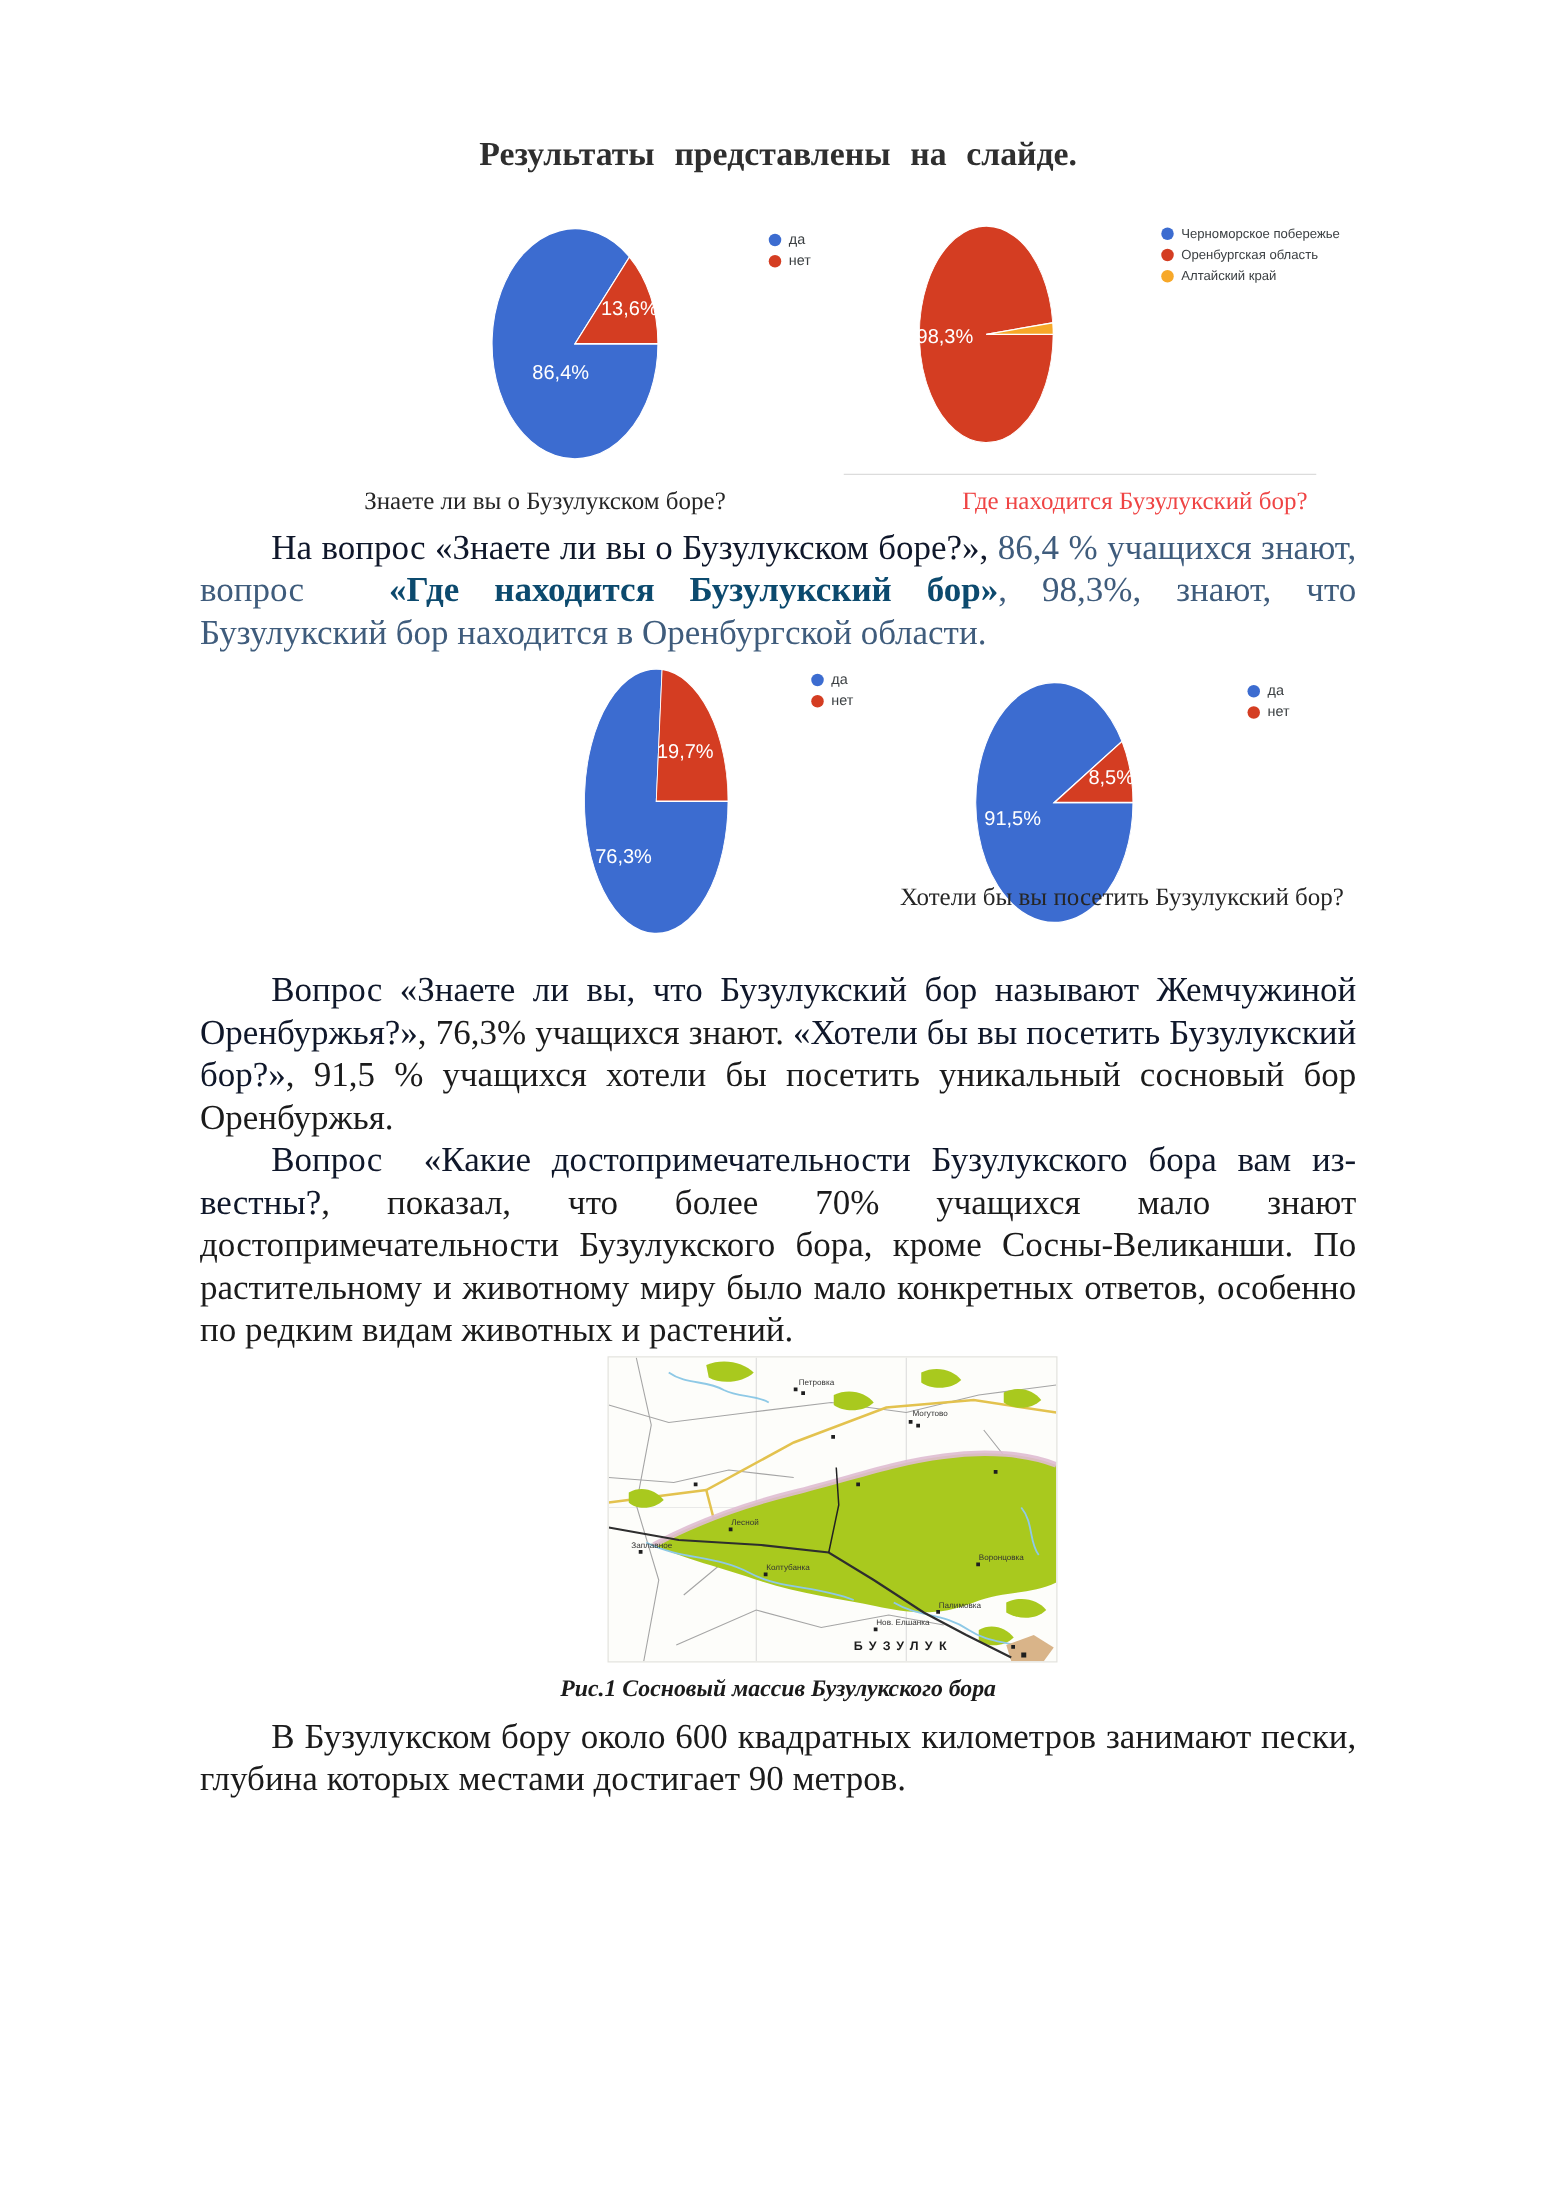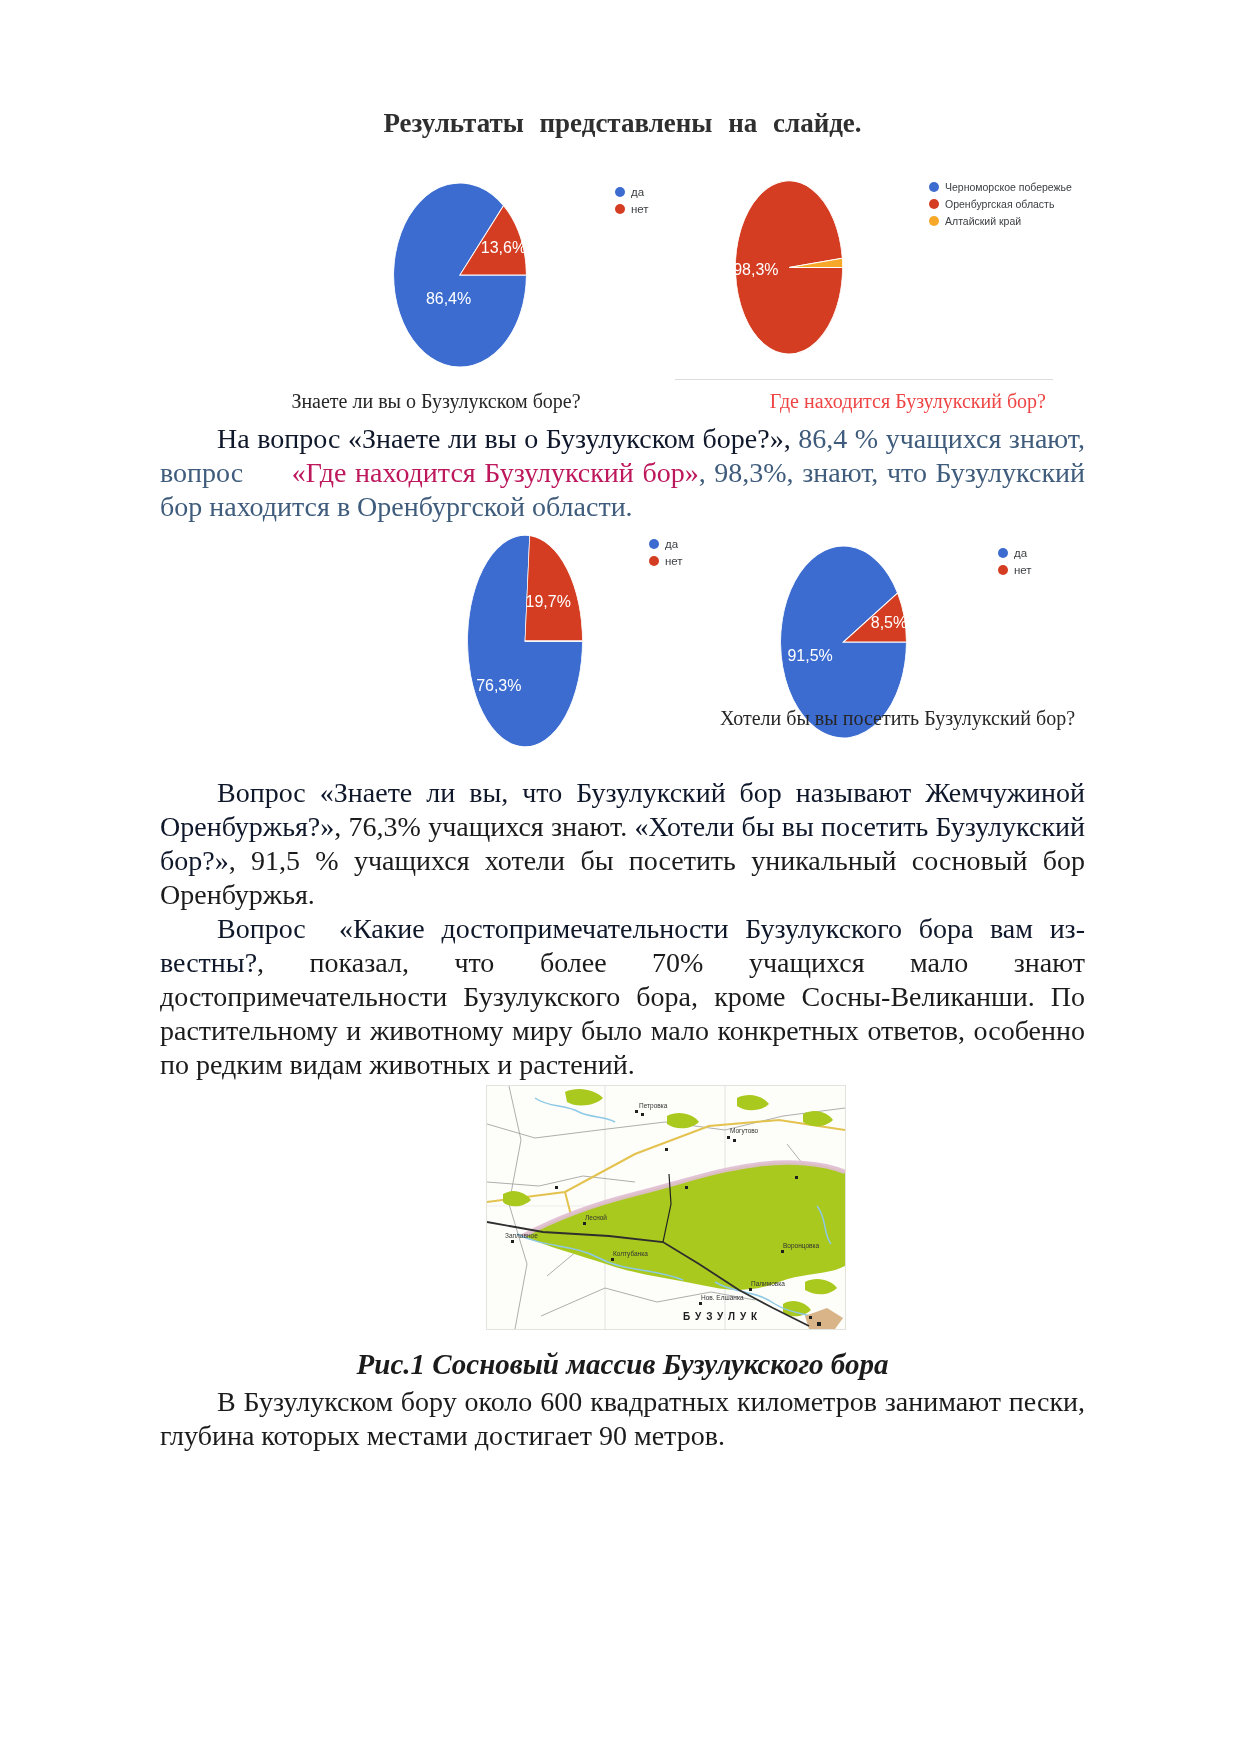--- a/index.html
+++ b/index.html
@@ -41,29 +41,29 @@
   .cap1{left:70px;top:5px;width:412px;text-align:center;color:#262626;}
   .cap2{left:530px;top:5px;width:356px;text-align:right;color:#ef4444;}
   .cap3{left:93px;top:10px;width:400px;color:#3f5c7c;}
   .cap4{left:560px;top:10px;width:480px;color:#262626;}
 
   .body{font-size:28px;line-height:34px;text-align:justify;margin:0;text-indent:57px;}
   .p1{margin-top:4px;}
   .p2{margin-top:6px;}
   .run-b{font-weight:normal;color:#0f172a;}
   .run-bl{color:#3f5c7c;}
-  .run-nb{color:#be185d;font-weight:normal;margin-left:40px;}
+  .run-nb{color:#0c4a6e;font-weight:bold;margin-left:40px;}
   .run-n{color:#1b1b1b;}
 
   .map-wrap{margin-top:4px;margin-left:327px;width:358px;height:243px;position:relative;}
   .map-wrap svg{display:block;width:100%;height:100%;background:#fdfdfa;outline:1px solid #e3e3de;}
   #map-labels text{font-family:"Liberation Sans",sans-serif;font-size:6.5px;fill:#333;}
   #map-labels text.city{font-size:10px;font-weight:bold;letter-spacing:5px;fill:#1d1d1d;}
 
-  .fig-caption{text-align:center;font-weight:bold;font-style:italic;font-size:29px;line-height:34px;margin-top:18px;}
+  .fig-caption{text-align:center;font-weight:bold;font-style:italic;font-size:19px;line-height:34px;margin-top:6px;}
   .p5{margin-top:4px;}
 </style>
 </head>
 <body>
 
 <div class="page">
 
   <div class="title">Результаты представлены на слайде.</div>
 
   <div class="charts-row row1">

